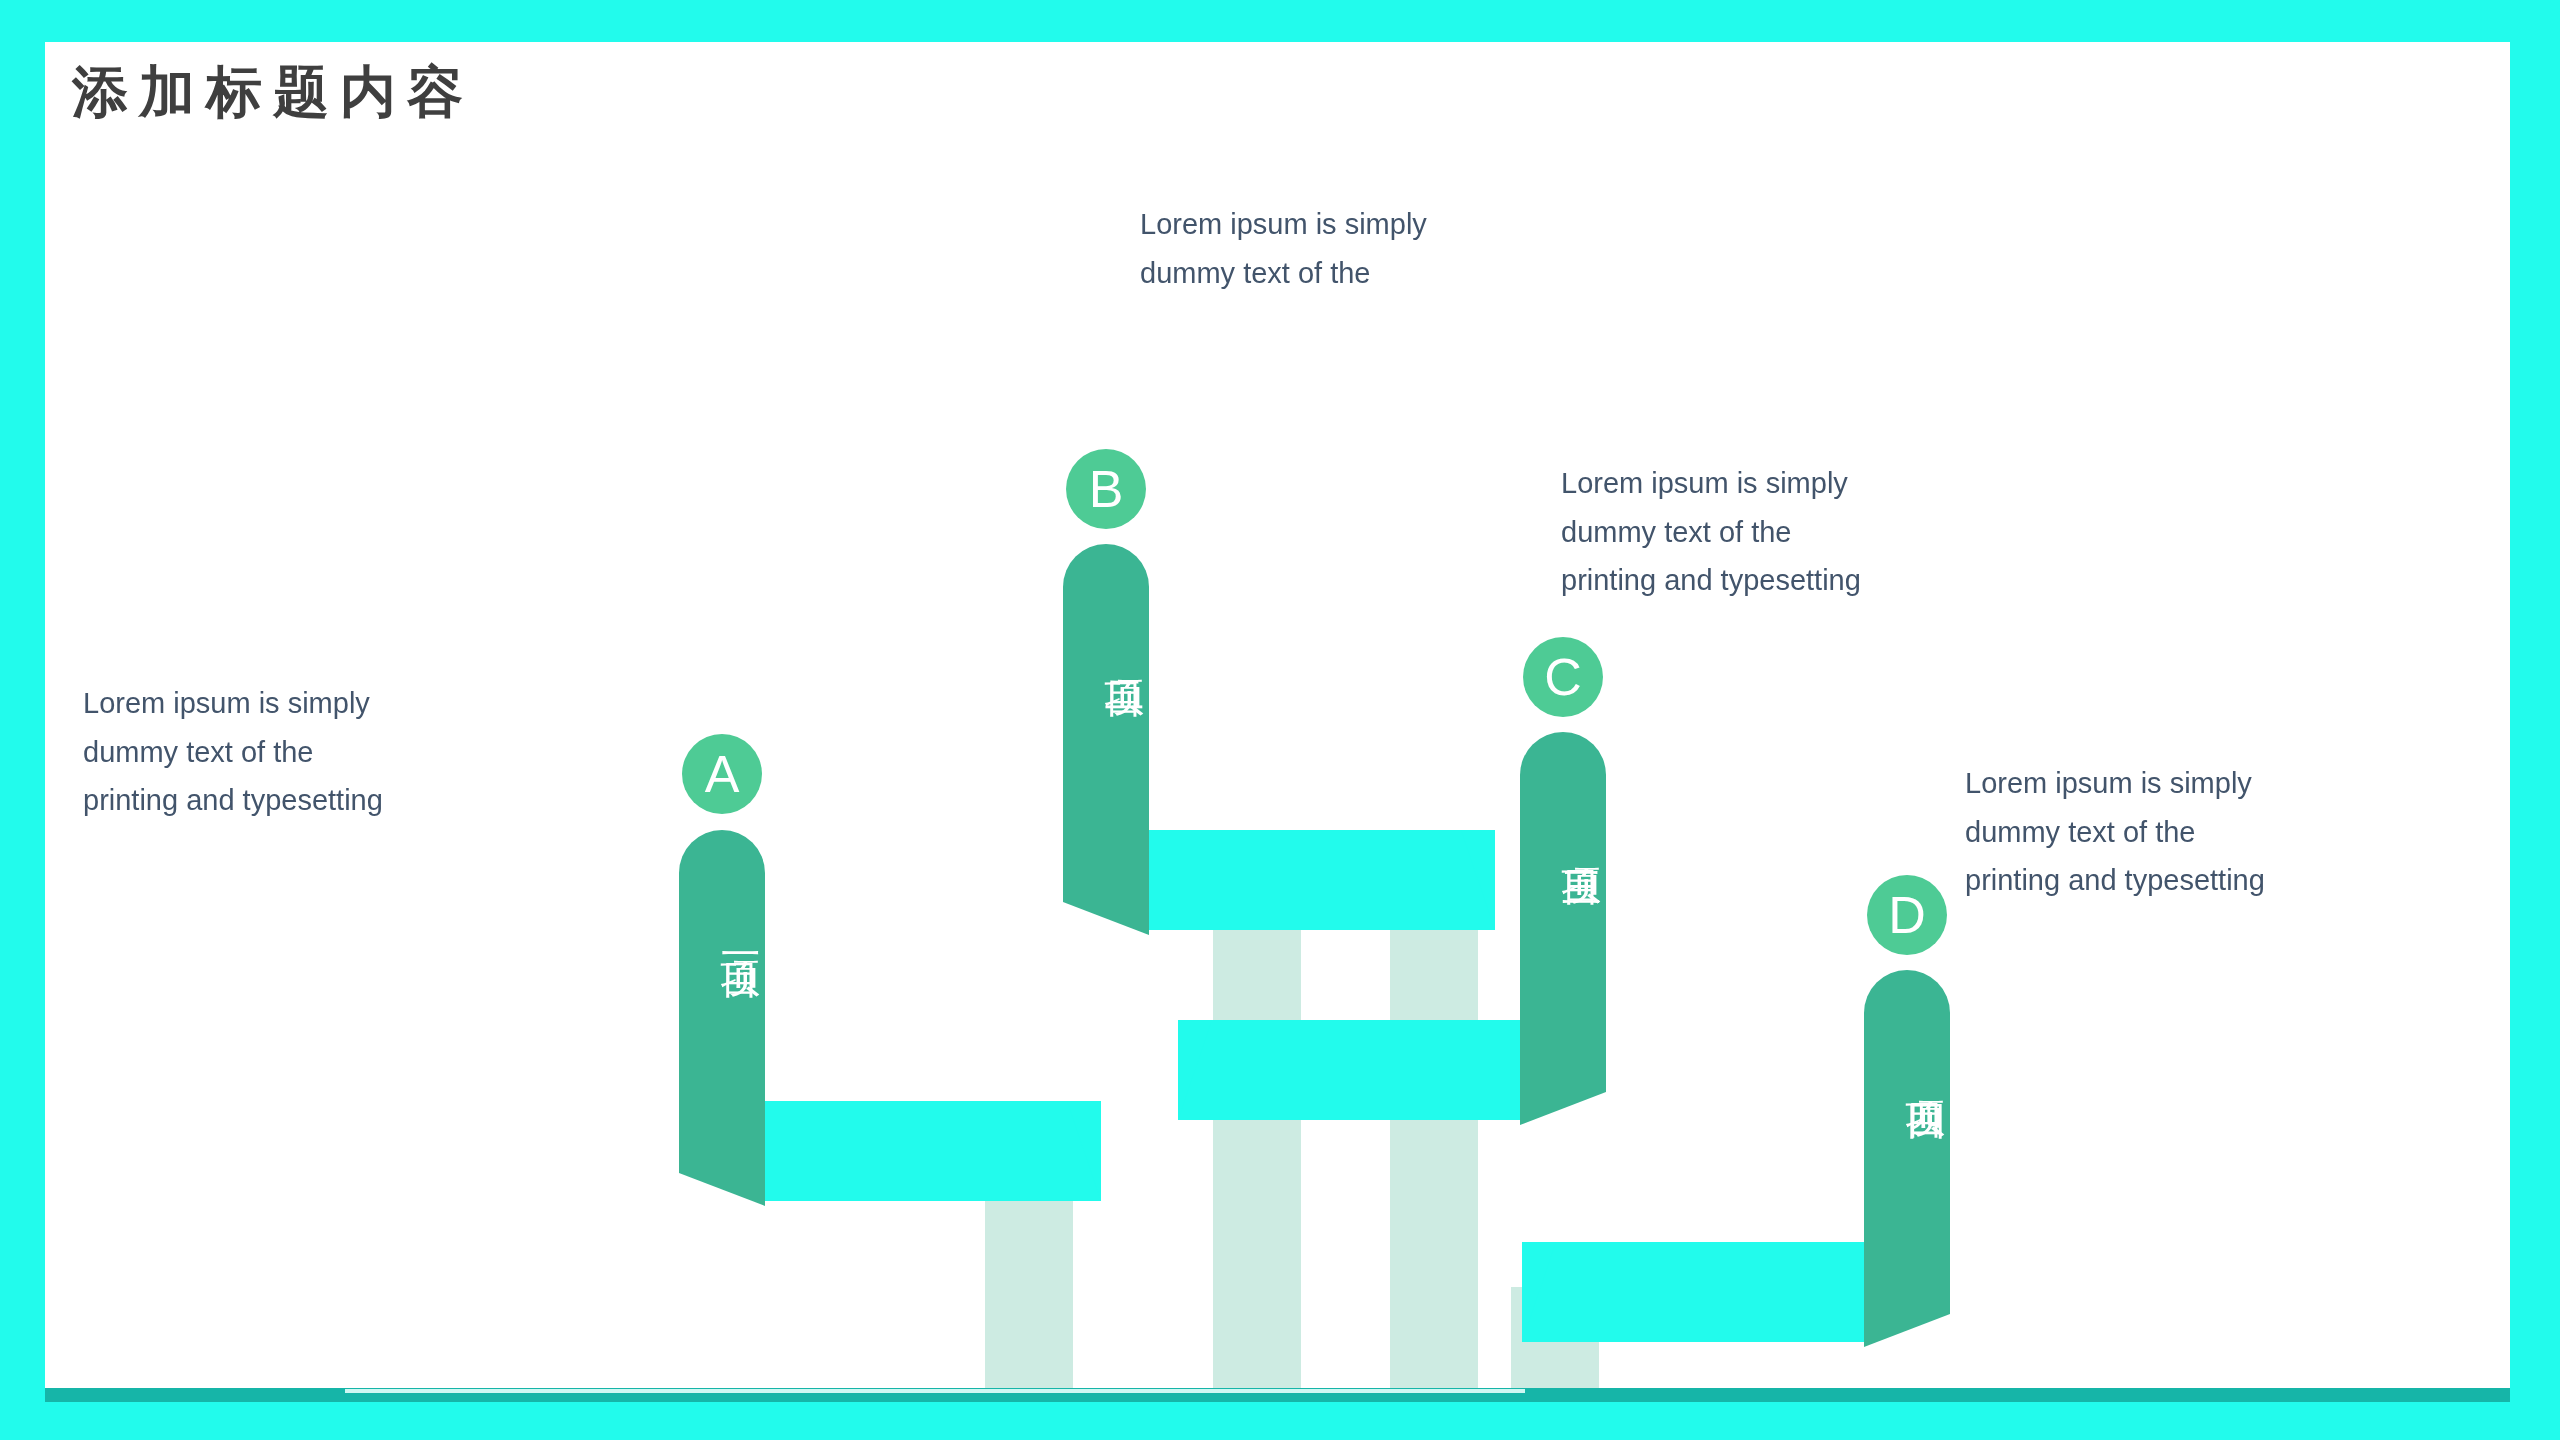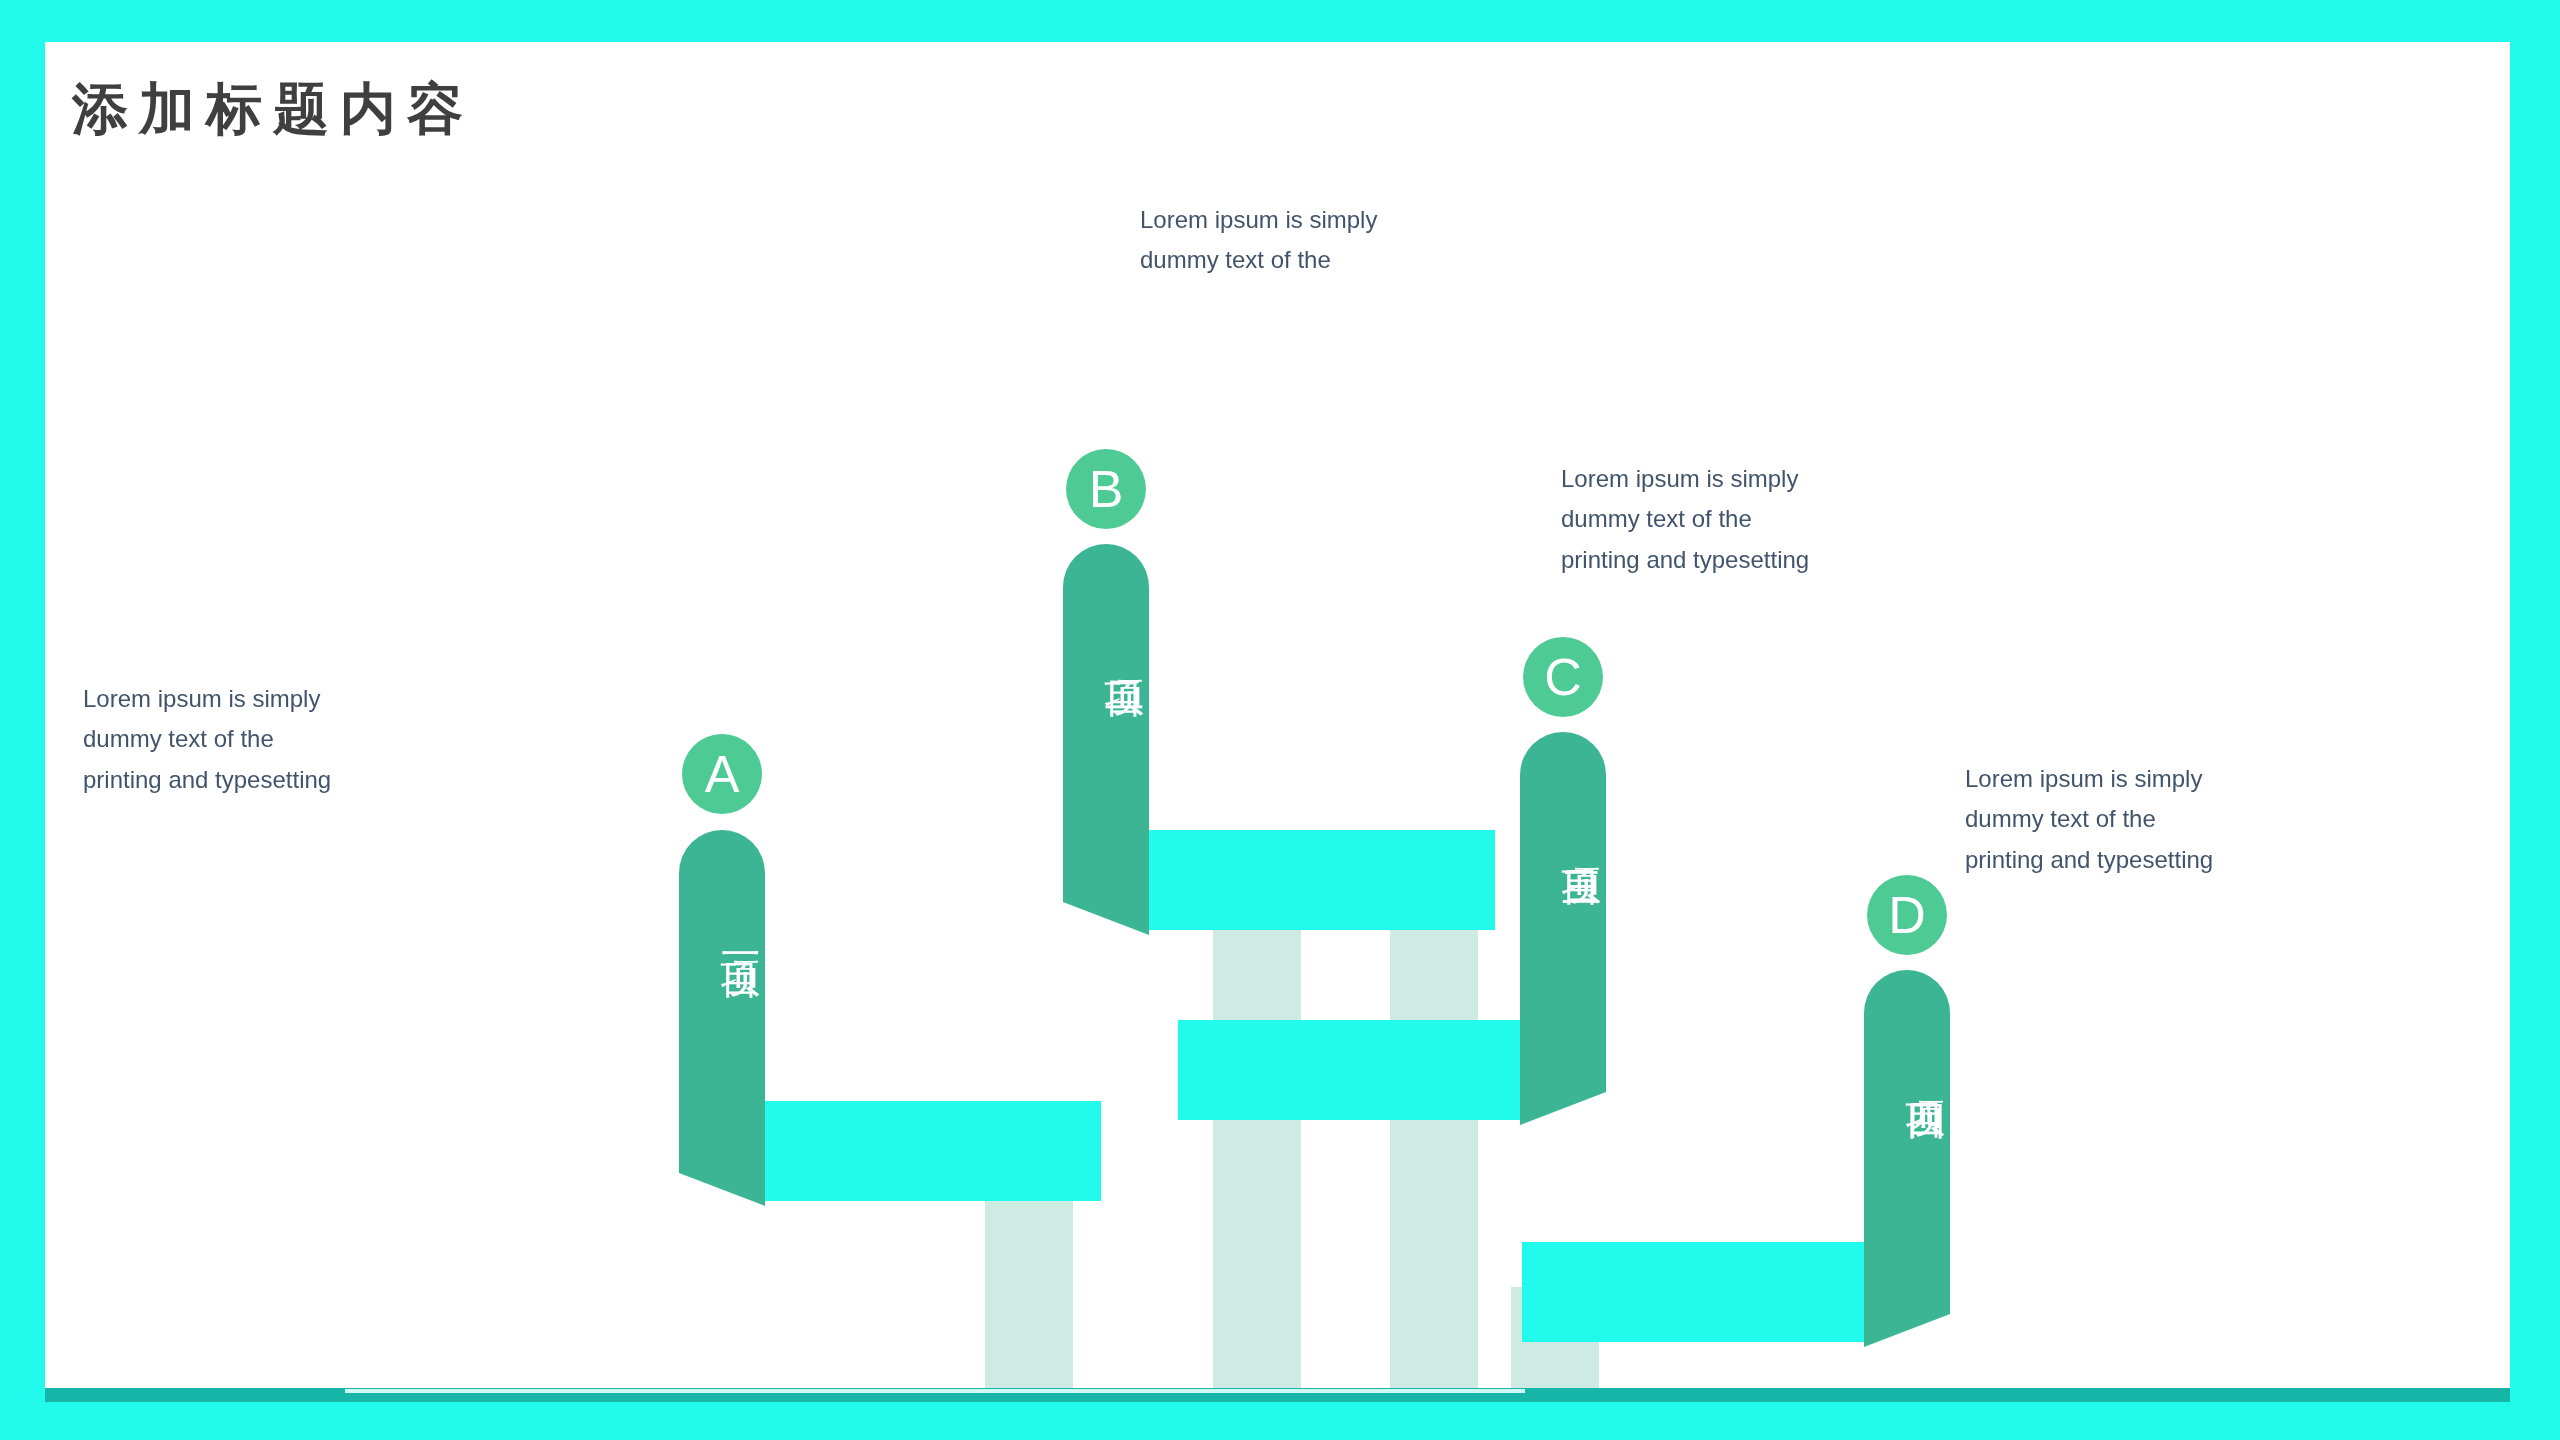--- a/index.html
+++ b/index.html
@@ -14,21 +14,21 @@
     position:absolute;
     left:45px; top:42px;
     width:2465px; height:1360px;
     background:#FFFFFF;
     overflow:hidden;
   }
 
   
   #title{
     position:absolute;
-    left:27px; top:36px;
+    left:27px; top:19px;
     font-size:56px;
     font-weight:bold;
     color:#3F3F3F;
     letter-spacing:11px;
     white-space:nowrap;
     line-height:1.1;
   }
 
   
   .baseline{
@@ -99,21 +99,21 @@
     font-size:52px;
     line-height:80px;
     text-align:center;
     font-weight:300;
   }
 
   
   .desc{
     position:absolute;
     color:#42546B;
-    font-size:24px;
+    font-size:29px;
     line-height:1.68;
     font-weight:400;
   }
 </style>
 </head>
 <body>
 
 <div id="slide">
 
   <div id="title">添加标题内容</div>

